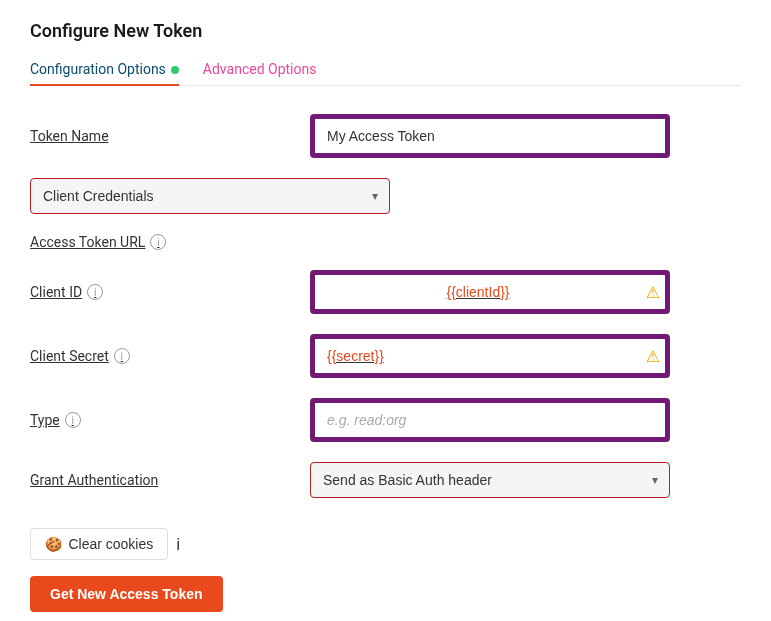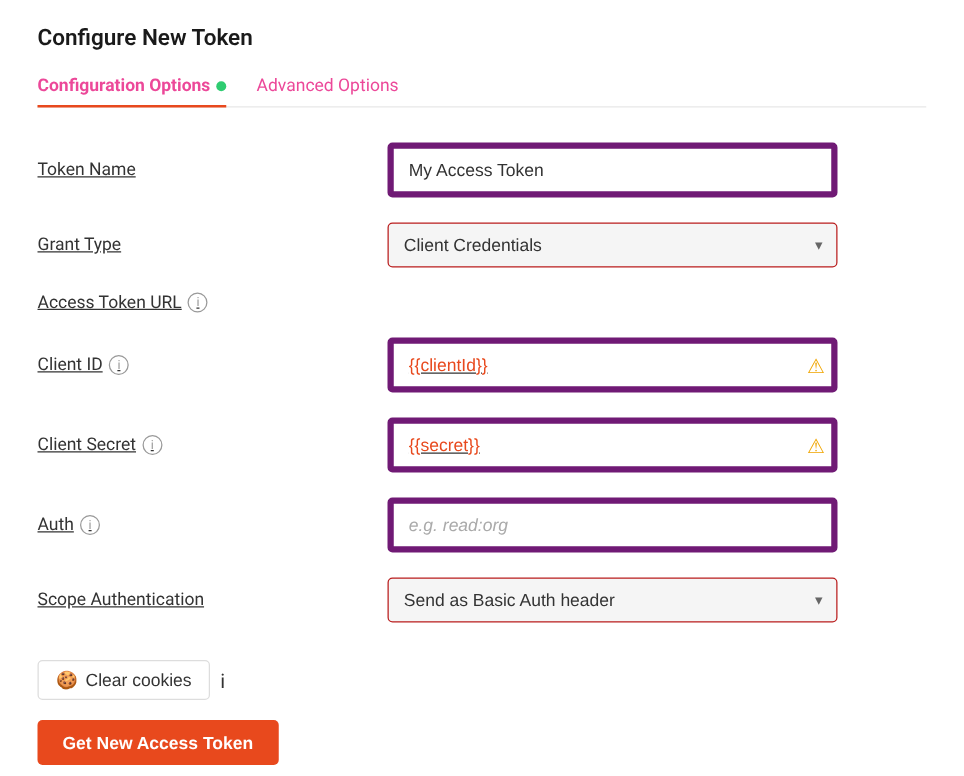--- a/index.html
+++ b/index.html
@@ -24,22 +24,22 @@
       margin-bottom: 28px;
     }
     .tab {
       padding: 8px 0;
       margin-right: 24px;
       font-size: 14px;
       cursor: pointer;
       position: relative;
     }
     .tab.active {
-      color: #ec4899;
-      font-weight: 700;
+      color: #0c4a6e;
+      font-weight: 400;
     }
     .tab.active::after {
       content: '';
       position: absolute;
       bottom: -1px;
       left: 0;
       right: 0;
       height: 2px;
       background: #e8491d;
     }
@@ -202,23 +202,20 @@
 <div class="form-row">
   <div class="form-label">
     <span>Token Name</span>
   </div>
   <div class="form-control">
     <input class="input-field" type="text" value="My Access Token" style="">
   </div>
 </div>
 
 <div class="form-row">
-  <div class="form-label">
-    <span>Grant Type</span>
-  </div>
   <div class="form-control">
     <div class="select-wrapper">
       <select class="select-field">
         <option>Client Credentials</option>
         <option>Authorization Code</option>
         <option>Implicit</option>
         <option>Password Credentials</option>
       </select>
       <span class="select-chevron">▾</span>
     </div>
@@ -232,52 +229,52 @@
   </div>
 </div>
 
 <div class="form-row">
   <div class="form-label">
     <span>Client ID</span>
     <span class="info-icon">i</span>
   </div>
   <div class="form-control">
     <div class="input-wrapper">
-      <input class="input-field" type="text" value="{{clientId}}" style="color: rgb(232, 73, 29);">
+      <input class="input-field" type="text" value="{{clientId}}" style="color: rgb(232, 73, 29); text-align: center;">
       <span class="warning-icon">⚠</span>
     </div>
   </div>
 </div>
 
 <div class="form-row">
   <div class="form-label">
     <span>Client Secret</span>
     <span class="info-icon">i</span>
   </div>
   <div class="form-control">
     <div class="input-wrapper">
       <input class="input-field" type="text" value="{{secret}}" style="color: rgb(232, 73, 29);">
       <span class="warning-icon">⚠</span>
     </div>
   </div>
 </div>
 
 <div class="form-row">
   <div class="form-label">
-    <span>Auth</span>
+    <span>Type</span>
     <span class="info-icon">i</span>
   </div>
   <div class="form-control">
     <input class="input-field scope-input" type="text" placeholder="e.g. read:org" style="">
   </div>
 </div>
 
 <div class="form-row">
   <div class="form-label">
-    <span>Scope Authentication</span>
+    <span>Grant Authentication</span>
   </div>
   <div class="form-control">
     <div class="select-wrapper">
       <select class="select-field">
         <option>Send as Basic Auth header</option>
         <option>Send client credentials in body</option>
       </select>
       <span class="select-chevron">▾</span>
     </div>
   </div>

